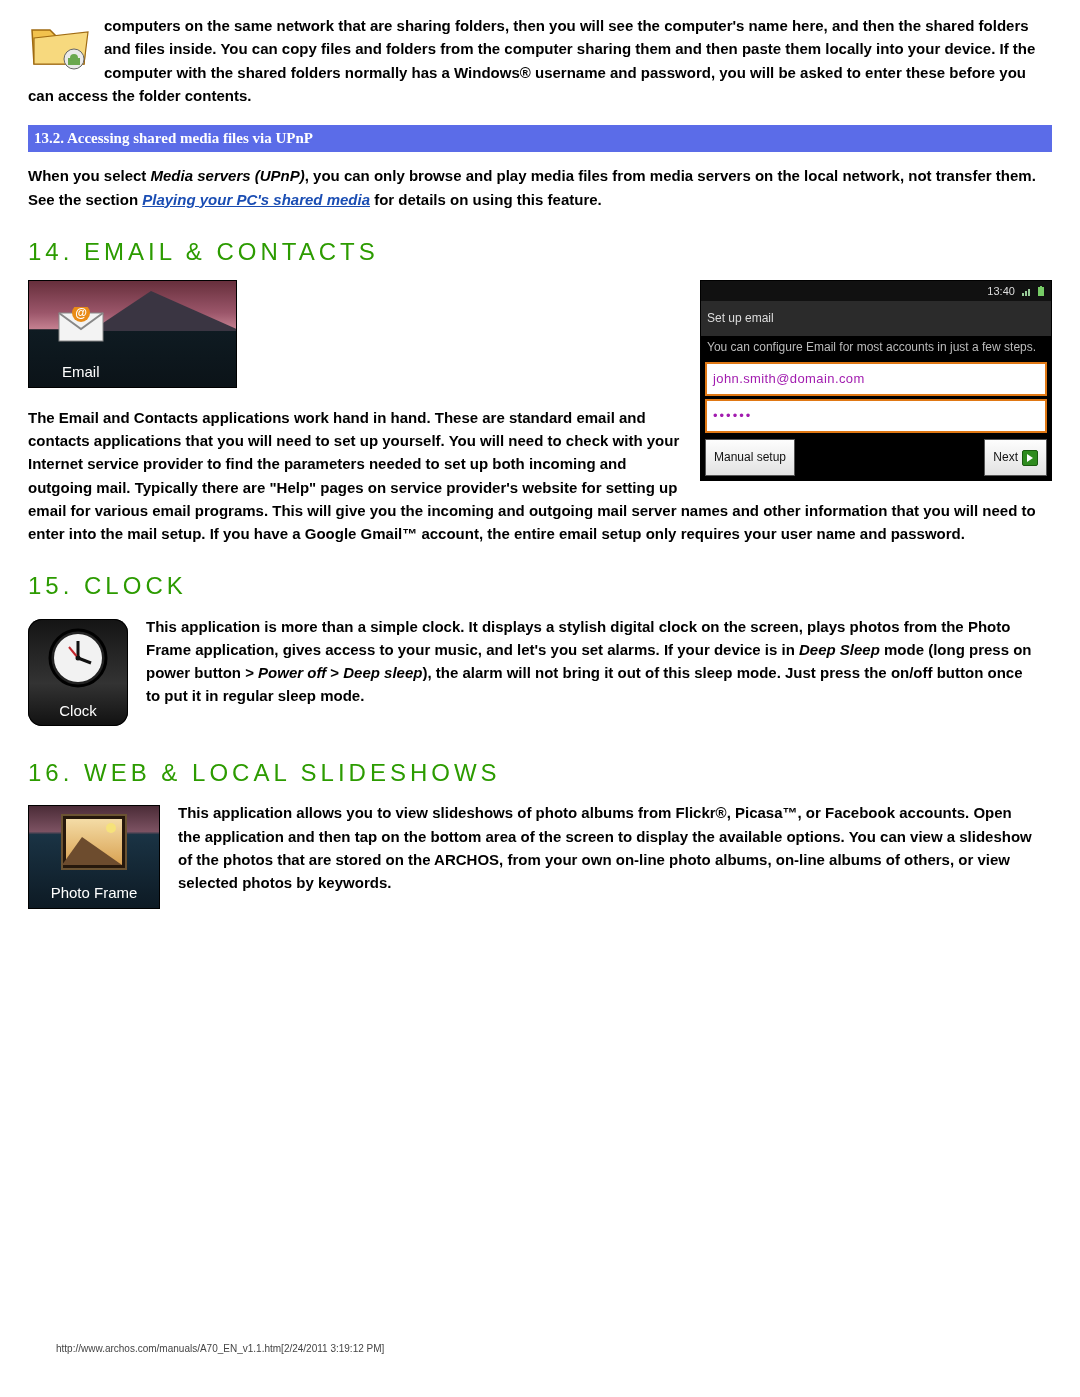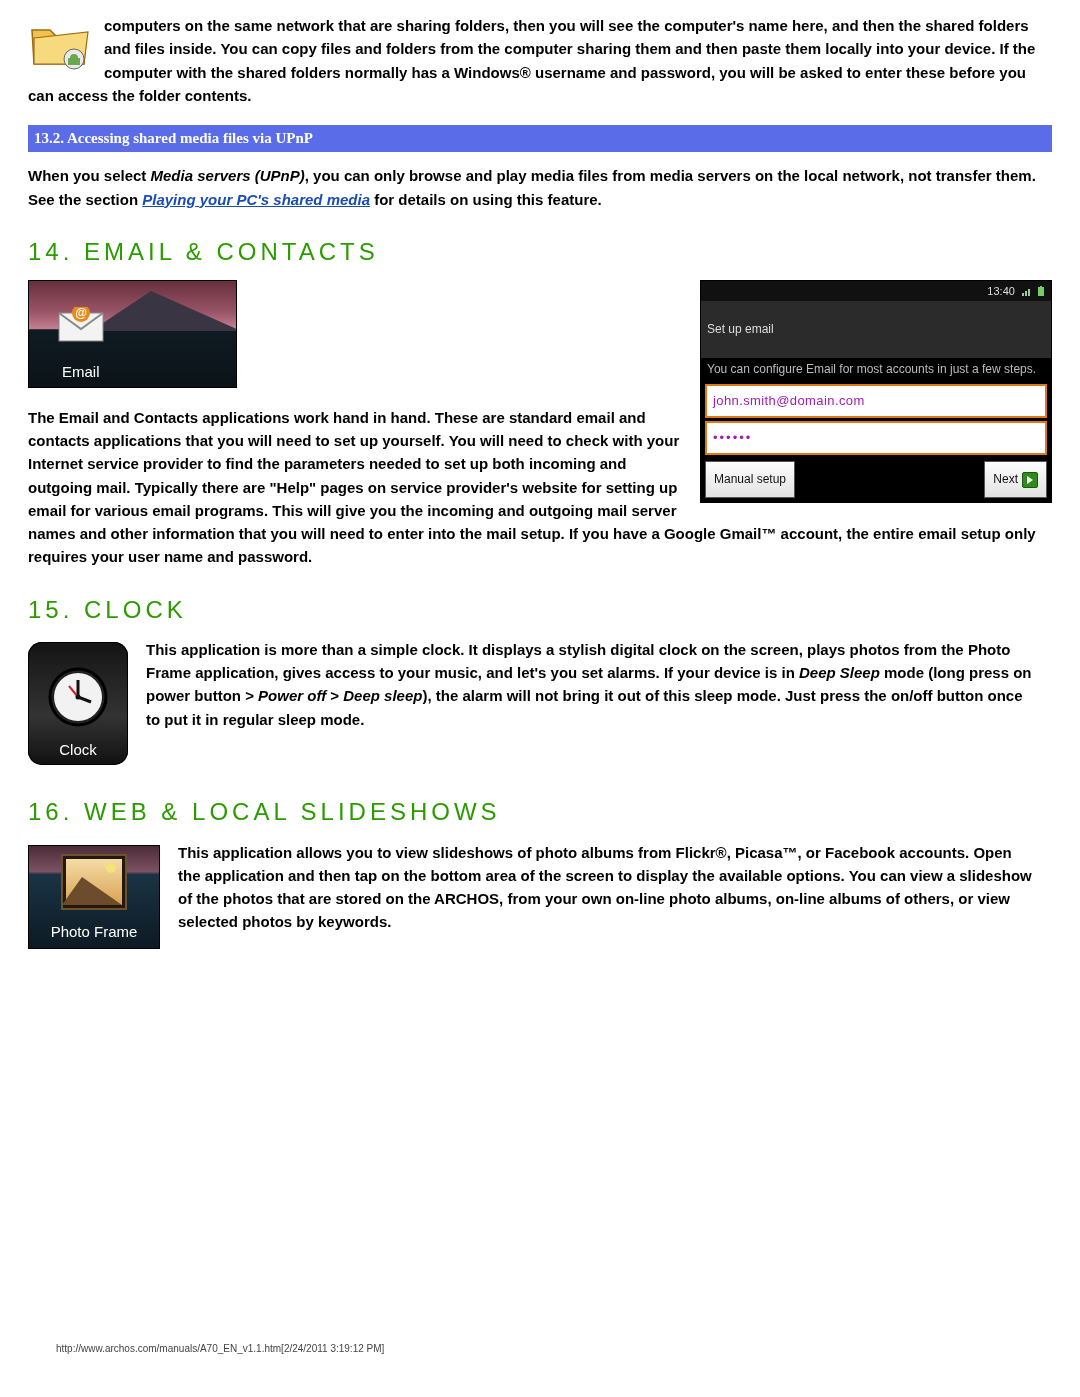--- a/index.html
+++ b/index.html
@@ -126,21 +126,21 @@
   color: #ddd;
   font-size: 11px;
   text-align: right;
   padding: 2px 6px;
   height: 16px;
 }
 .android-title {
   background: #2b2b2b;
   color: #ddd;
   font-size: 12px;
-  padding: 19px 6px;
+  padding: 8px 6px;
 }
 .android-msg {
   background: #000;
   color: #bbb;
   font-size: 12px;
   padding: 4px 6px;
   line-height: 1.3;
 }
 .android-input {
   background: #fff;
@@ -188,21 +188,21 @@
 .clock-thumb {
   float: left;
   width: 100px;
   margin: 4px 18px 6px 0;
   text-align: center;
   color: #fff;
 }
 .clock-bg {
   background: linear-gradient(#141414, #333 60%, #111);
   border-radius: 14px;
-  padding: 24px 0 4px 0;
+  padding: 8px 0 4px 0;
   box-shadow: inset 0 0 0 1px #000;
 }
 .clock-face {
   width: 62px; height: 62px;
   margin: 0 auto 4px auto;
 }
 .clock-label { font-size: 15px; }
 
 
 .photo-thumb {

